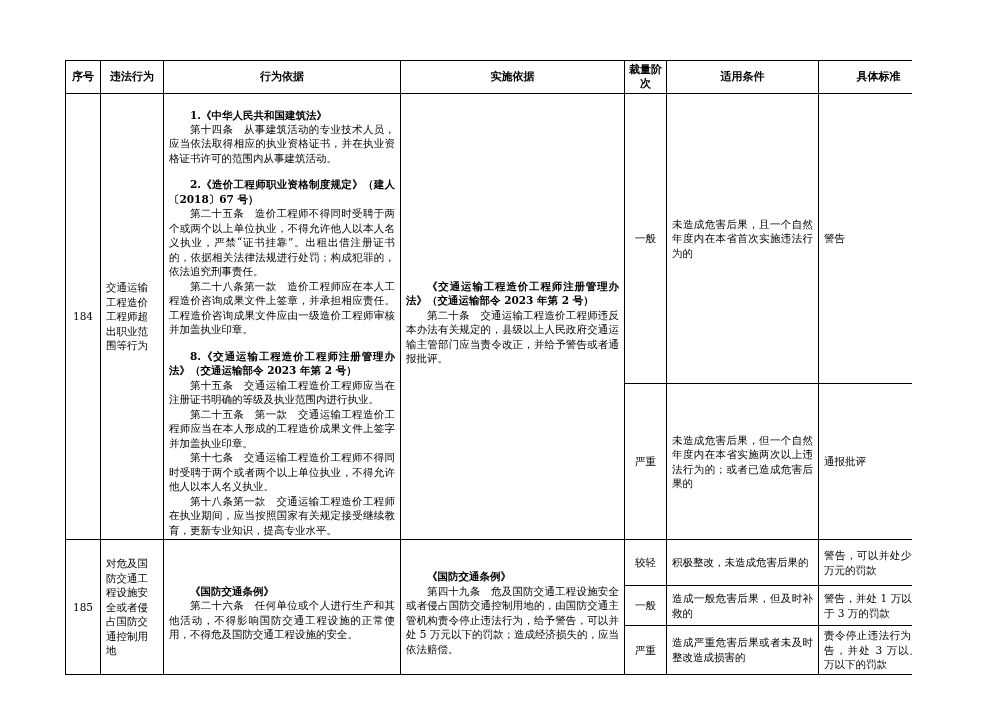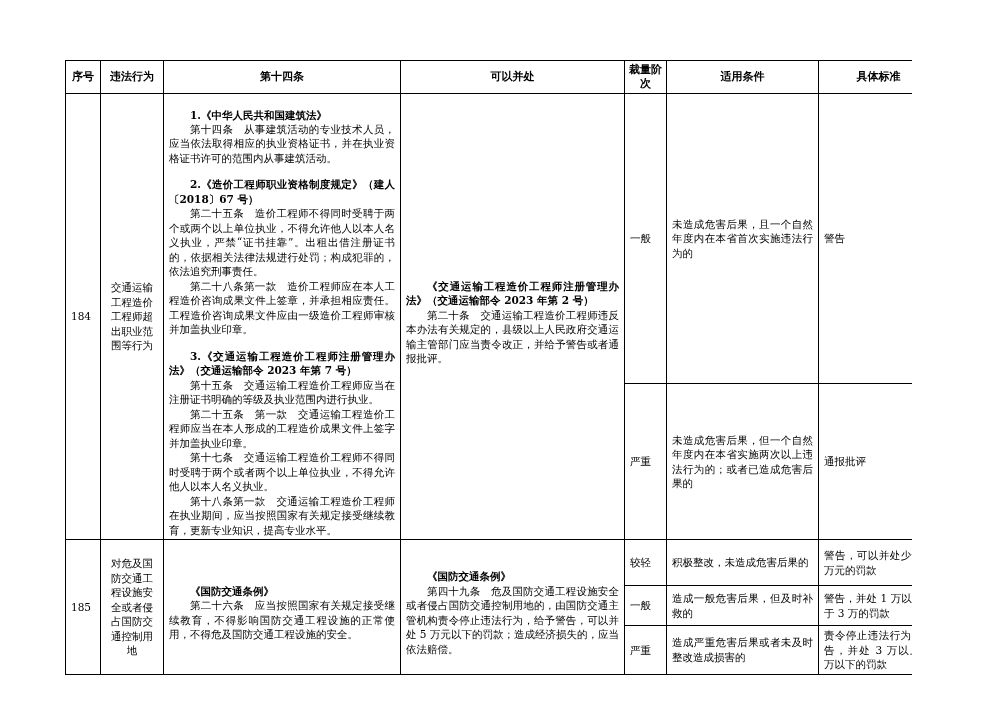--- a/index.html
+++ b/index.html
@@ -37,30 +37,30 @@
     font-size: 11px;
     height: 32px;
     padding: 2px 3px;
     line-height: 1.25;
   }
   tr.r-184a { height: 272px; }
   tr.r-184b { height: 146px; }
   tr.r-185a { height: 46px; }
   tr.r-185b { height: 40px; }
   tr.r-185c { height: 42px; }
-  td.center { text-align: left; }
+  td.center { text-align: center; }
   td.vtop { vertical-align: top; }
   .cell-basis p, .cell-impl p {
     margin: 0;
     text-indent: 2em;
     text-align: justify;
   }
   p.b { font-weight: bold; margin-top: 12px; }
   td.cond, td.std { text-align: justify; }
-  td.viol { text-align: center; padding: 2px 8px; }
+  td.viol { text-align: left; padding: 2px 8px; }
   .pagenum {
     position: absolute;
     left: 0; right: 0; top: 646px;
     text-align: center;
     font-size: 11.5px;
   }
 </style>
 </head>
 <body>
 
@@ -73,39 +73,39 @@
       <col style="width:237px">
       <col style="width:224px">
       <col style="width:42px">
       <col style="width:152px">
       <col style="width:120px">
     </colgroup>
     <thead>
       <tr>
         <th>序号</th>
         <th>违法行为</th>
-        <th>第十四条</th>
-        <th>可以并处</th>
+        <th>行为依据</th>
+        <th>实施依据</th>
         <th>裁量阶次</th>
         <th>适用条件</th>
         <th>具体标准</th>
       </tr>
     </thead>
     <tbody>
 
       <tr class="r-184a">
         <td rowspan="2" class="center">184</td>
         <td rowspan="2" class="viol">交通运输工程造价工程师超出职业范围等行为</td>
         <td rowspan="2" class="cell-basis vtop">
           <p class="b">1.《中华人民共和国建筑法》</p>
           <p>第十四条　从事建筑活动的专业技术人员，应当依法取得相应的执业资格证书，并在执业资格证书许可的范围内从事建筑活动。</p>
           <p class="b">2.《造价工程师职业资格制度规定》（建人〔2018〕67 号）</p>
           <p>第二十五条　造价工程师不得同时受聘于两个或两个以上单位执业，不得允许他人以本人名义执业，严禁“证书挂靠”。出租出借注册证书的，依据相关法律法规进行处罚；构成犯罪的，依法追究刑事责任。</p>
           <p>第二十八条第一款　造价工程师应在本人工程造价咨询成果文件上签章，并承担相应责任。工程造价咨询成果文件应由一级造价工程师审核并加盖执业印章。</p>
-          <p class="b">3.《交通运输工程造价工程师注册管理办法》（交通运输部令 2023 年第 7 号）</p>
+          <p class="b">8.《交通运输工程造价工程师注册管理办法》（交通运输部令 2023 年第 2 号）</p>
           <p>第十五条　交通运输工程造价工程师应当在注册证书明确的等级及执业范围内进行执业。</p>
           <p>第二十五条　第一款　交通运输工程造价工程师应当在本人形成的工程造价成果文件上签字并加盖执业印章。</p>
           <p>第十七条　交通运输工程造价工程师不得同时受聘于两个或者两个以上单位执业，不得允许他人以本人名义执业。</p>
           <p>第十八条第一款　交通运输工程造价工程师在执业期间，应当按照国家有关规定接受继续教育，更新专业知识，提高专业水平。</p>
         </td>
         <td rowspan="2" class="cell-impl">
           <p class="b">《交通运输工程造价工程师注册管理办法》（交通运输部令 2023 年第 2 号）</p>
           <p>第二十条　交通运输工程造价工程师违反本办法有关规定的，县级以上人民政府交通运输主管部门应当责令改正，并给予警告或者通报批评。</p>
         </td>
         <td class="center">一般</td>
@@ -117,21 +117,21 @@
         <td class="center">严重</td>
         <td class="cond">未造成危害后果，但一个自然年度内在本省实施两次以上违法行为的；或者已造成危害后果的</td>
         <td class="std">通报批评</td>
       </tr>
 
       <tr class="r-185a">
         <td rowspan="3" class="center">185</td>
         <td rowspan="3" class="viol">对危及国防交通工程设施安全或者侵占国防交通控制用地</td>
         <td rowspan="3" class="cell-basis">
           <p class="b">《国防交通条例》</p>
-          <p>第二十六条　应当按照国家有关规定接受继续教育，不得影响国防交通工程设施的正常使用，不得危及国防交通工程设施的安全。</p>
+          <p>第二十六条　任何单位或个人进行生产和其他活动，不得影响国防交通工程设施的正常使用，不得危及国防交通工程设施的安全。</p>
         </td>
         <td rowspan="3" class="cell-impl">
           <p class="b">《国防交通条例》</p>
           <p>第四十九条　危及国防交通工程设施安全或者侵占国防交通控制用地的，由国防交通主管机构责令停止违法行为，给予警告，可以并处 5 万元以下的罚款；造成经济损失的，应当依法赔偿。</p>
         </td>
         <td class="center">较轻</td>
         <td class="cond">积极整改，未造成危害后果的</td>
         <td class="std">警告，可以并处少于 4 万元的罚款</td>
       </tr>
 

